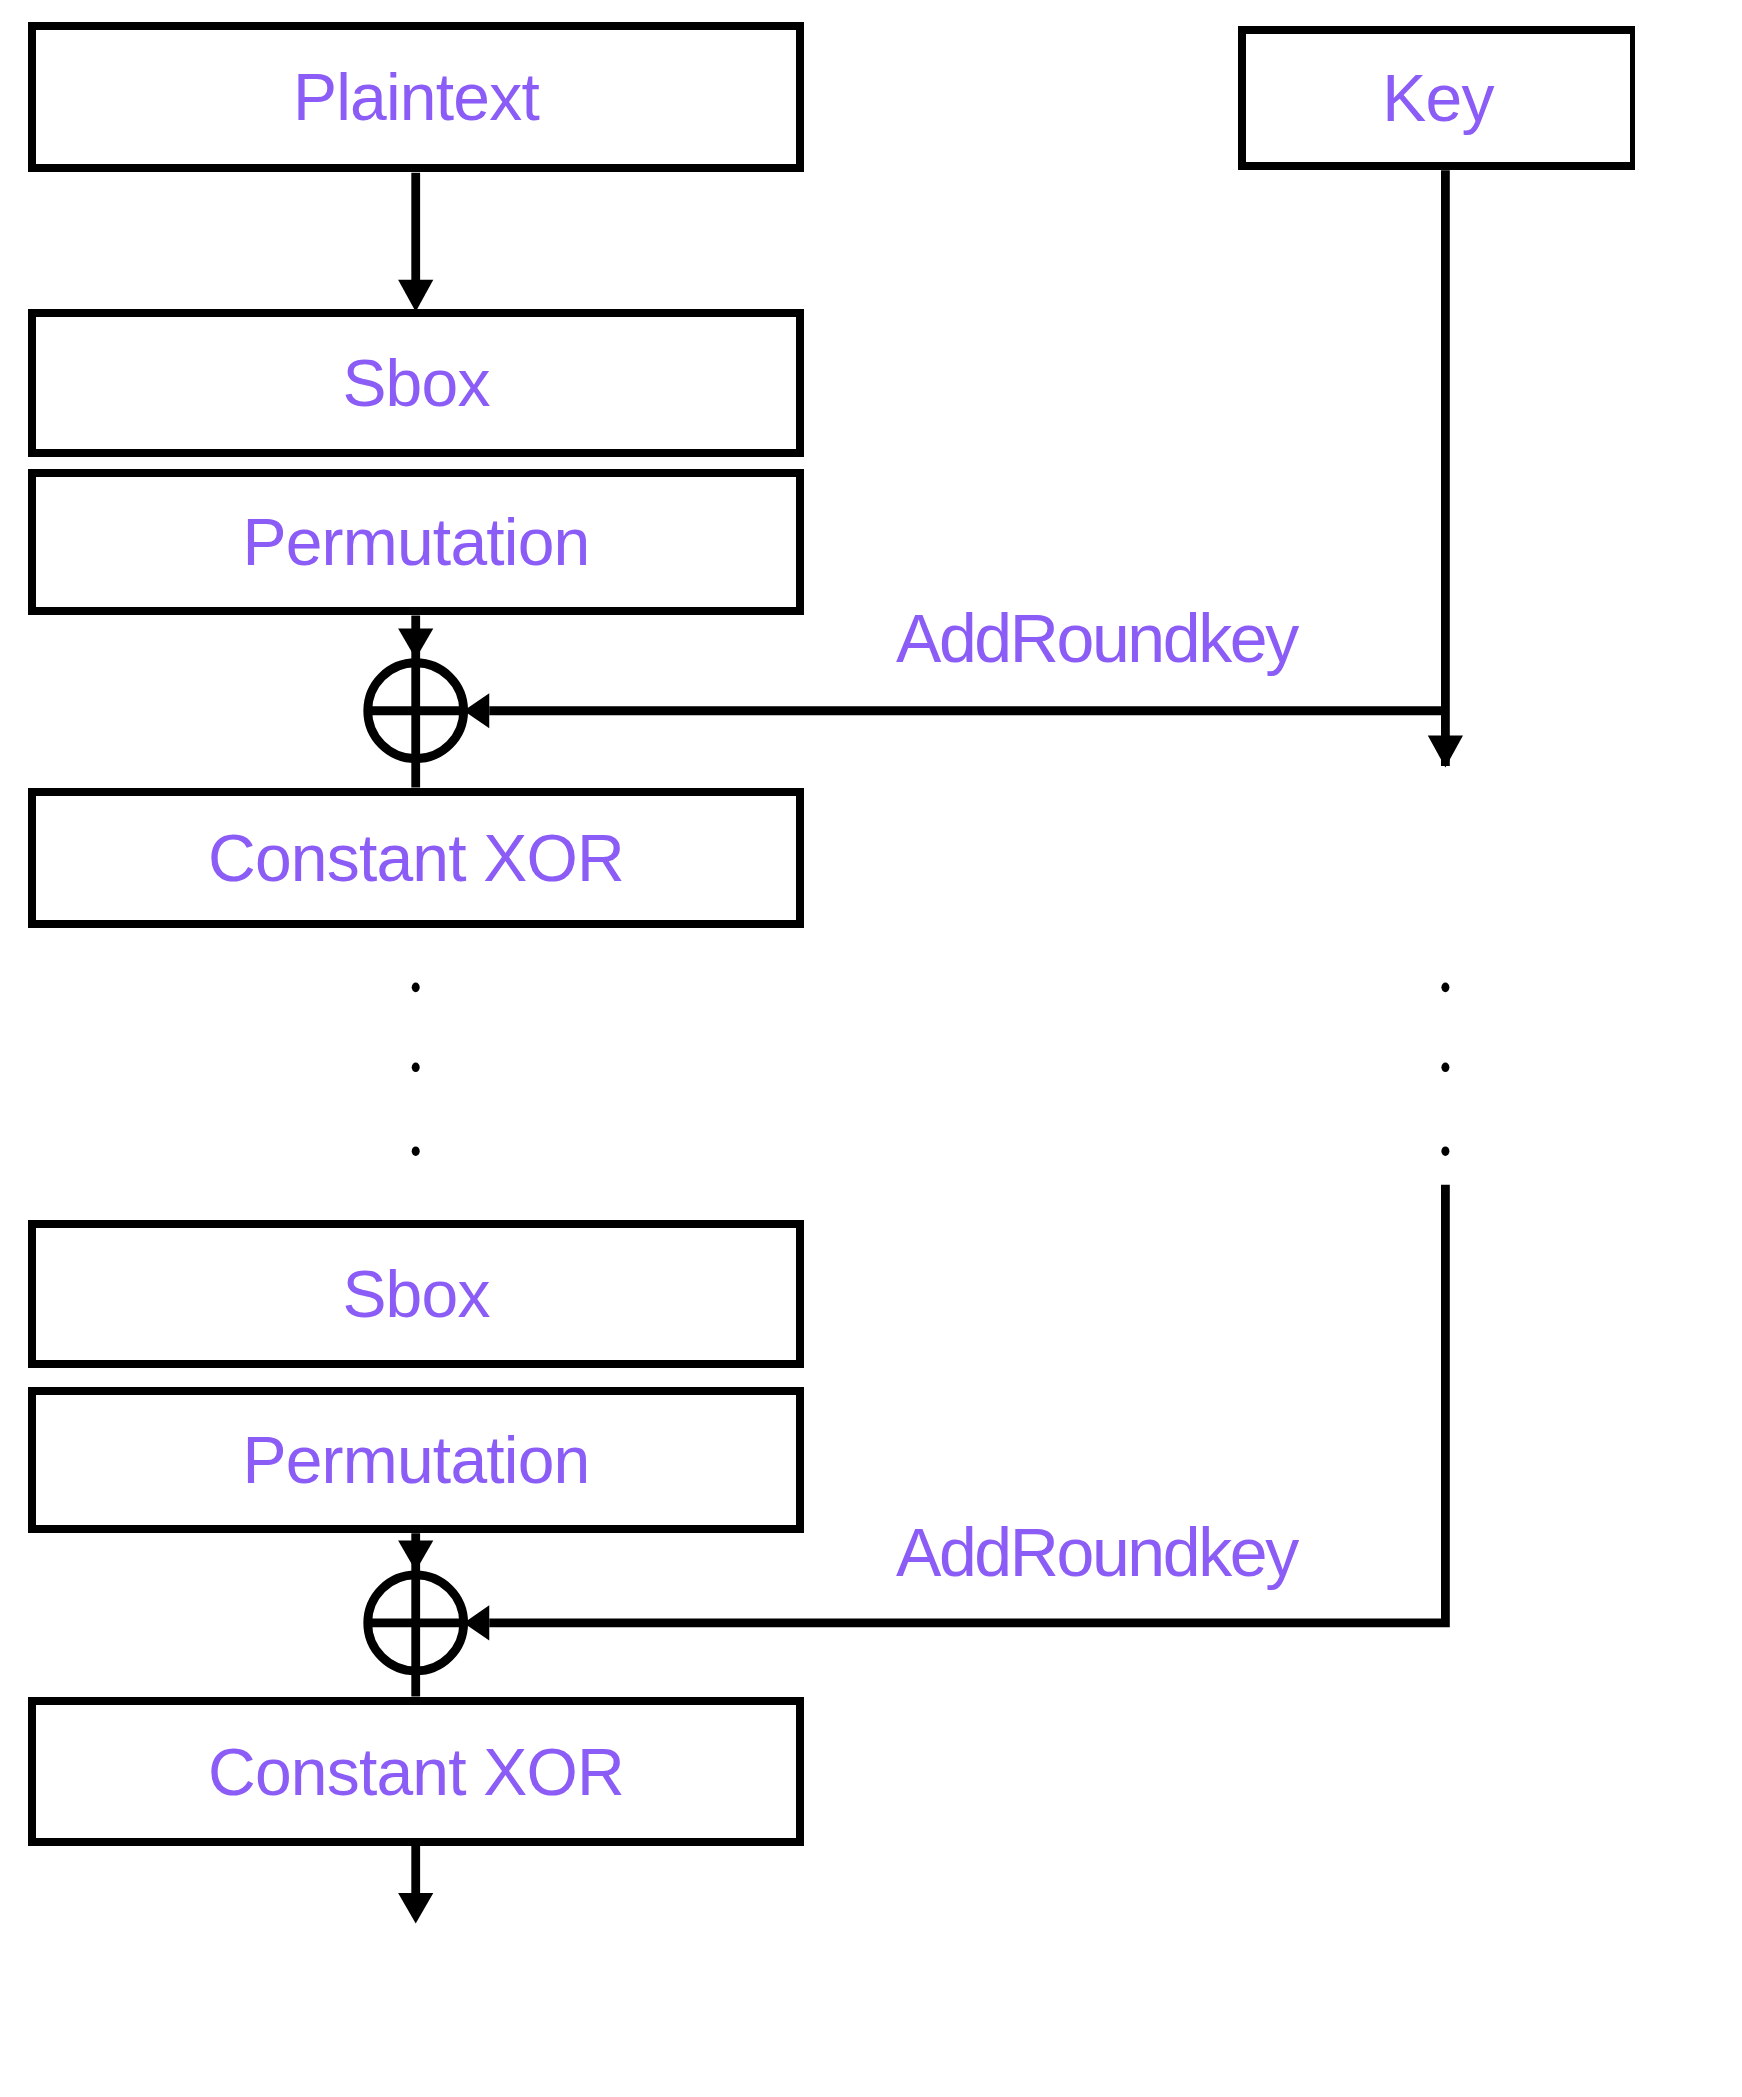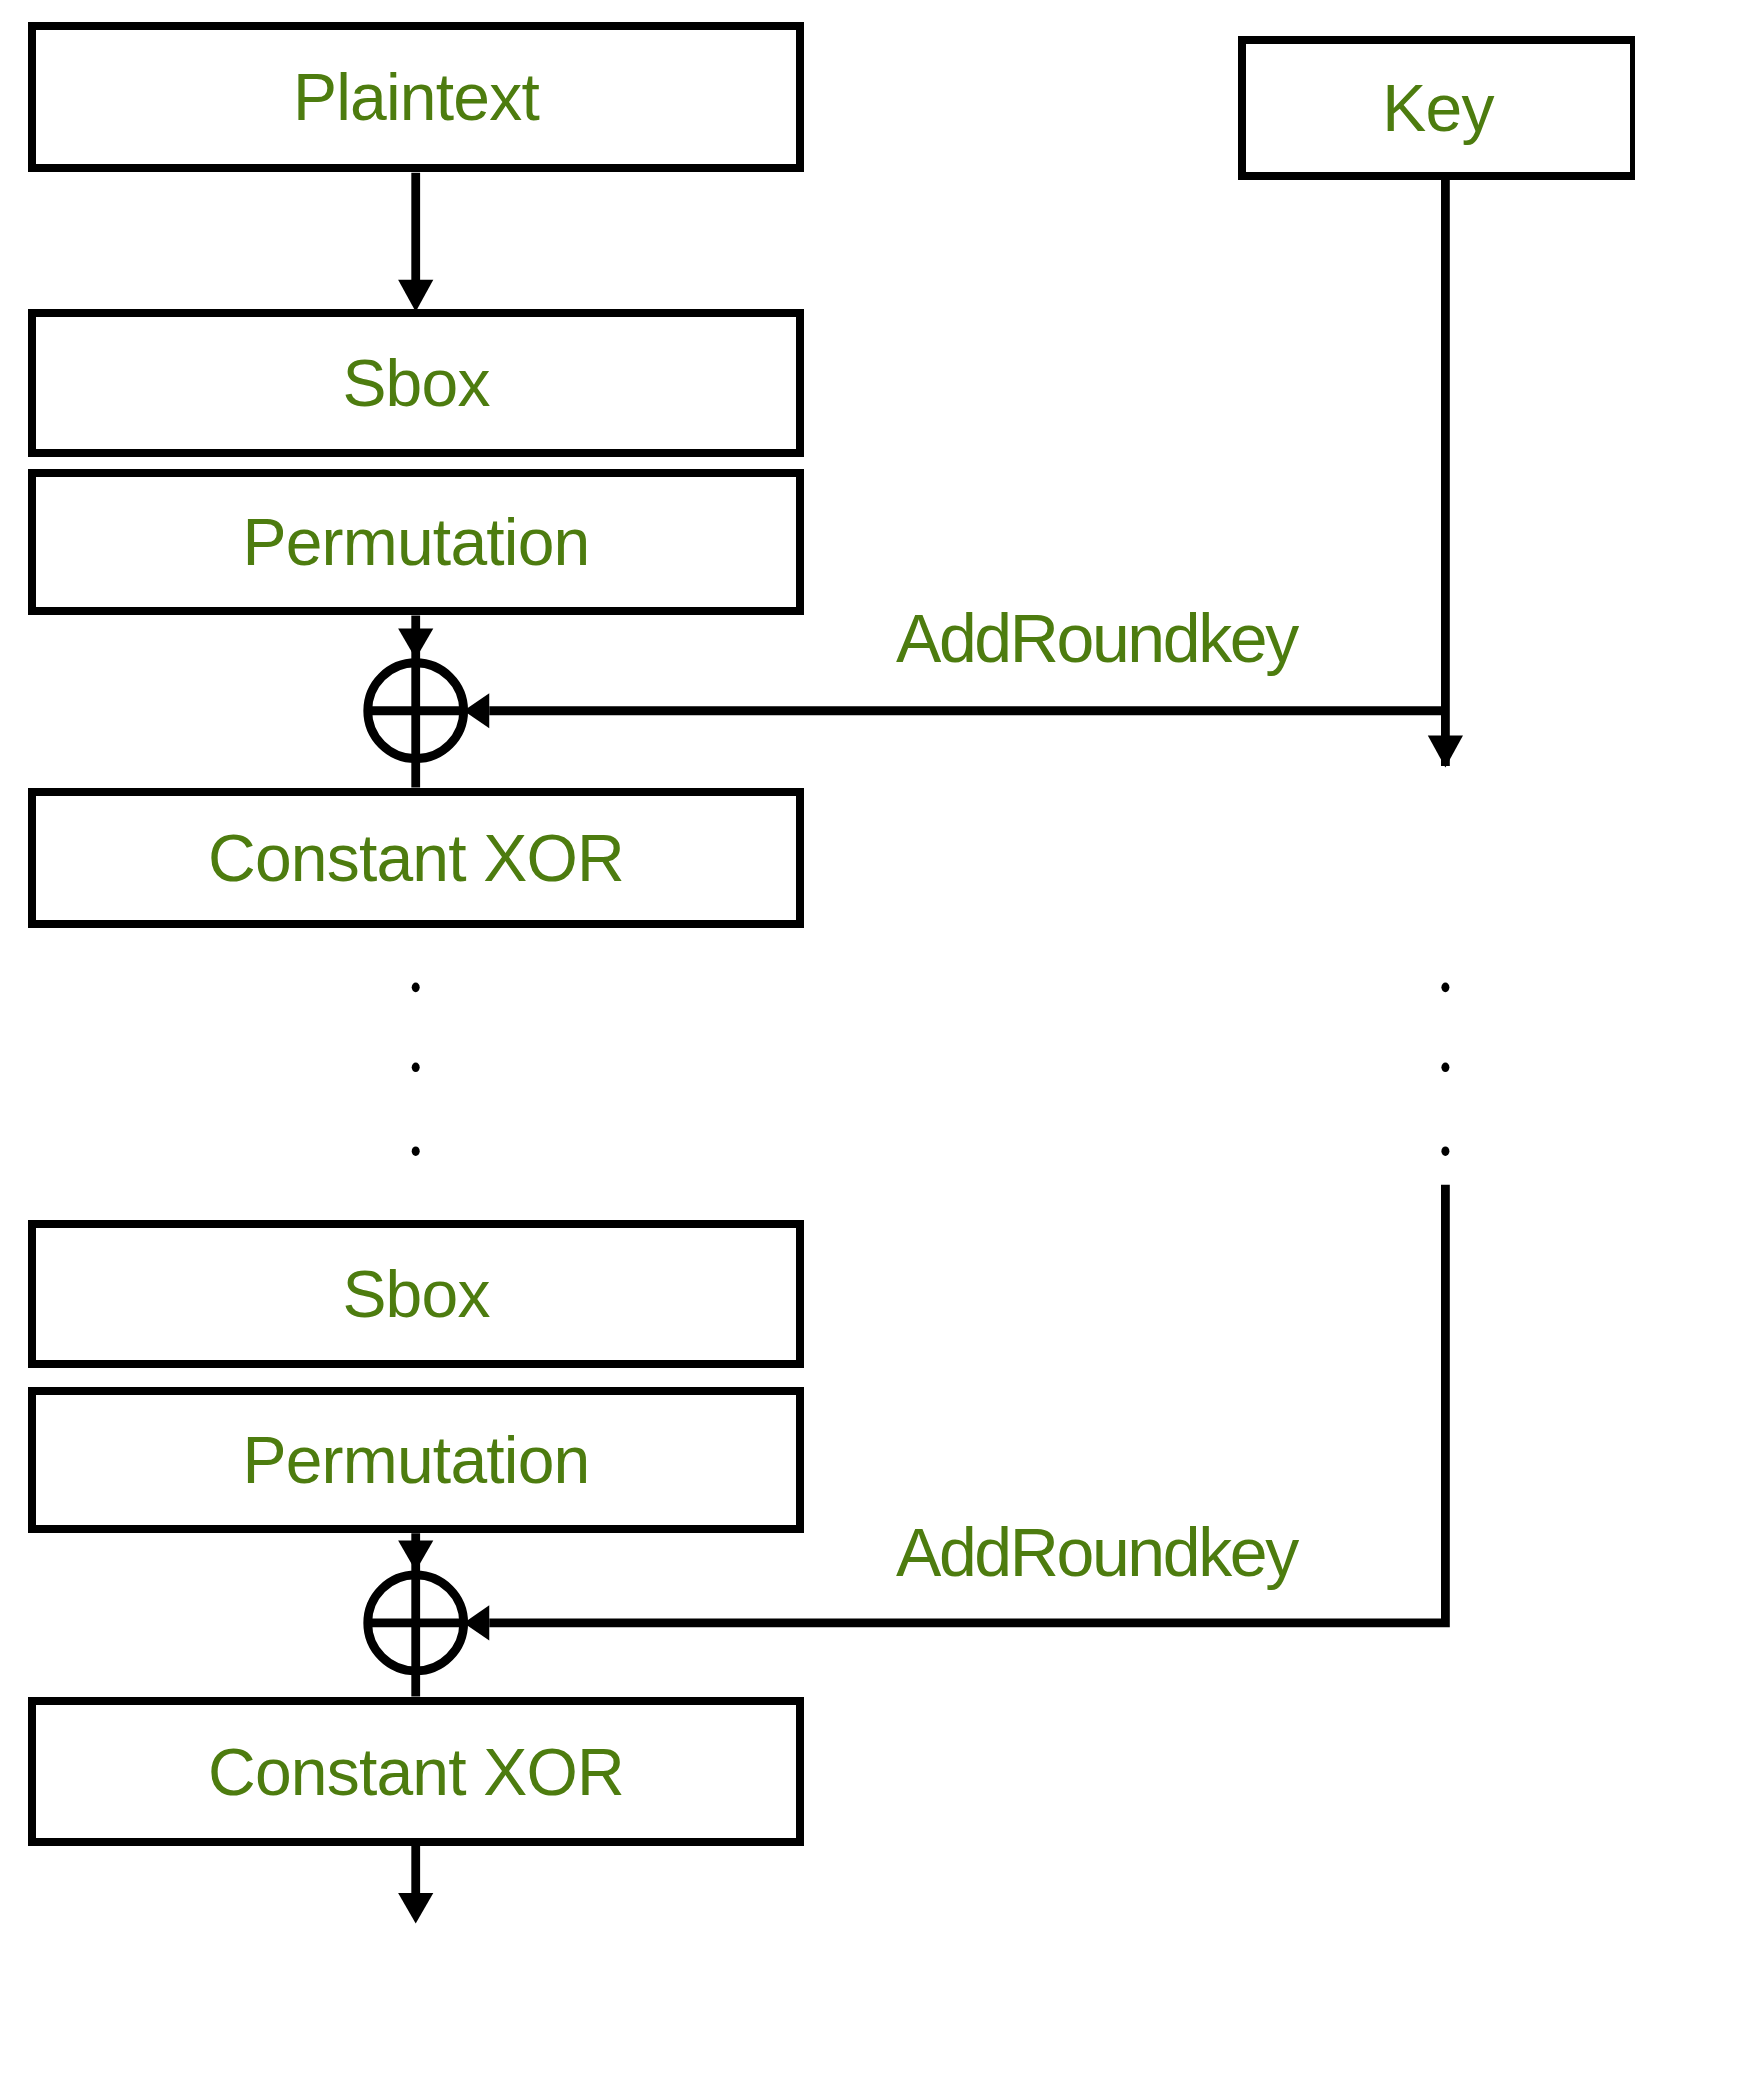--- a/index.html
+++ b/index.html
@@ -7,21 +7,21 @@
     margin: 0;
     padding: 0;
     background: #ffffff;
   }
   .canvas {
     position: relative;
     width: 1635px;
     height: 2097px;
     background: #ffffff;
     font-family: "Liberation Sans", sans-serif;
-    color: #4d7c0f;
+    color: #8b5cf6;
     overflow: hidden;
   }
   .connector-layer {
     position: absolute;
     left: 0;
     top: 0;
     width: 1742px;
     height: 2097px;
   }
   .node {
@@ -50,21 +50,21 @@
   
   #plaintext   { left: 28px;   top: 22.4px;   width: 776px; height: 150px; }
   #sbox1       { left: 28px;   top: 309px;  width: 776px; height: 148px; }
   #perm1       { left: 28px;   top: 469px;  width: 776px; height: 146px; }
   #cxor1       { left: 28px;   top: 788px;  width: 776px; height: 140px; }
   #sbox2       { left: 28px;   top: 1220px; width: 776px; height: 148px; }
   #perm2       { left: 28px;   top: 1387px; width: 776px; height: 146px; }
   #cxor2       { left: 28px;   top: 1697px; width: 776px; height: 149px; }
   #ciphertext  { left: 28px;   top: 1929px; width: 776px; height: 142px; }
   
-  #key         { left: 1238px; top: 36px;   width: 400px; height: 144px; }
+  #key         { left: 1238px; top: 26px;   width: 400px; height: 144px; }
   #keyschedule { left: 1169px; top: 772px;  width: 555px; height: 146px; }
   
   #addroundkey1 { left: 896px; top: 593px;  width: 448px; height: 90px; }
   #addroundkey2 { left: 896px; top: 1507px; width: 448px; height: 90px; }
 </style>
 </head>
 <body>
 
 <div class="canvas">
 

